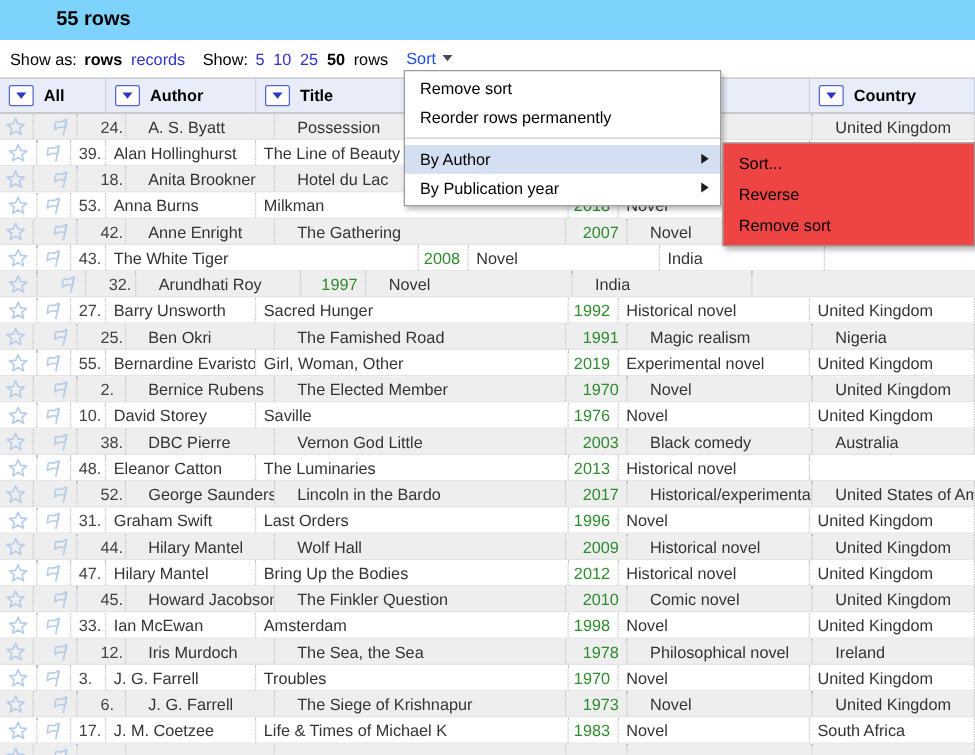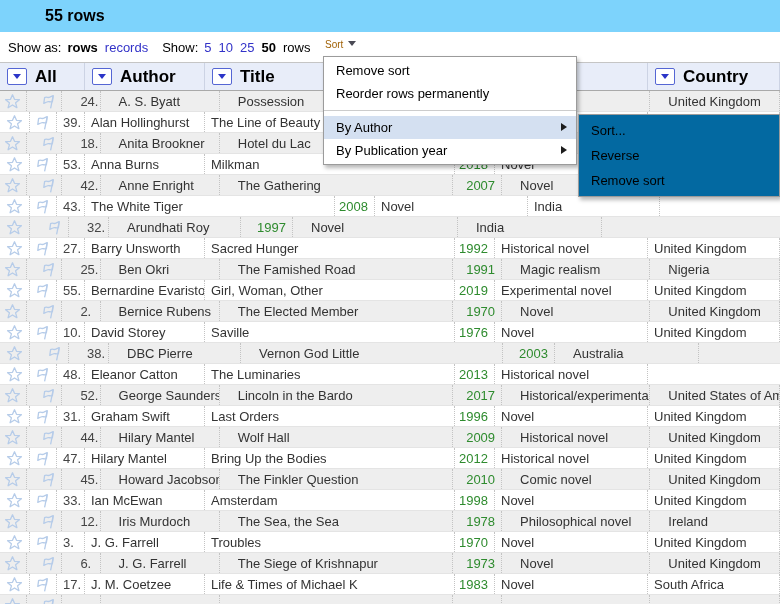--- a/index.html
+++ b/index.html
@@ -12,28 +12,28 @@
   .titlebar{position:absolute;left:0;top:0;width:780px;height:32px;background:#7dd3fc;padding-left:35px;}
   .titlebar .title{font-size:16px;font-weight:bold;color:#000;padding:7px 0 0 10px;}
   
   .toolbar{position:absolute;left:0;top:32px;width:780px;height:30px;background:#fff;
     display:flex;align-items:center;font-size:13px;color:#000;padding-left:8px;box-sizing:border-box;}
   .toolbar .lbl{margin-right:6px;}
   .toolbar .opt-bold{font-weight:bold;margin-right:7px;color:#000;cursor:pointer;}
   .toolbar .lnk{color:#3232c8;margin-right:7px;cursor:pointer;}
   .toolbar .gap{margin-right:14px;}
   .toolbar .plain{margin-right:7px;}
-  .sort-ctl{position:absolute;left:325px;top:7px;color:#a16207;cursor:pointer;font-size:10px;}
+  .sort-ctl{position:absolute;left:325px;top:7px;color:#1d4ed8;cursor:pointer;font-size:13px;}
   .sort-ctl .arrow{display:inline-block;width:0;height:0;margin-left:5px;vertical-align:2px;
     border-left:4px solid transparent;border-right:4px solid transparent;border-top:5px solid #4a4a55;}
   
   .thead{position:absolute;left:0;top:62px;width:780px;height:29px;display:flex;
     background:#e8edf9;border-top:1px solid #c5c5c5;border-bottom:1px solid #a9a9a9;box-sizing:border-box;}
   .th{display:flex;align-items:center;padding-left:7px;box-sizing:border-box;
-    border-right:1px solid #ccd3e4;font-size:17px;font-weight:bold;color:#000;overflow:hidden;white-space:nowrap;}
+    border-right:1px solid #ccd3e4;font-size:13px;font-weight:bold;color:#000;overflow:hidden;white-space:nowrap;}
   .th .hlabel{margin-left:8px;}
   .ddbtn{flex:none;width:18px;height:15px;background:#fff;border:1px solid #5566d4;border-radius:2px;
     display:flex;align-items:center;justify-content:center;cursor:pointer;}
   .ddbtn::after{content:'';width:0;height:0;border-left:4px solid transparent;
     border-right:4px solid transparent;border-top:5px solid #2b35c8;}
   .c0{width:85px}.c1{width:120px}.c2{width:250px}.c3{width:40px}.c4{width:153px}.c5{width:132px}
   
   .tbody{position:absolute;left:0;top:91px;width:780px;}
   .tr{display:flex;height:21px;box-sizing:border-box;border-bottom:1px solid #e4e4e4;background:#fff;}
   .tr.even{background:#eeeeee;gap:12px;}
@@ -42,21 +42,21 @@
   .cs{width:30px;justify-content:center;padding:0;}
   .cf{width:27px;justify-content:center;padding:0;}
   .cn{width:28px;color:#444;}
   .ca{width:120px}.ct{width:250px}
   .cy{width:40px;justify-content:flex-end;color:#2e8b2e;}
   .cg{width:153px}.cc{width:132px}
   .icn{display:block;}
   
   .menu{position:absolute;left:323px;top:56px;width:254px;background:#fff;border:1px solid #9b9b9b;
     box-shadow:2px 3px 4px rgba(0,0,0,.28);padding:2px 0;box-sizing:border-box;z-index:10;}
-  .submenu{position:absolute;left:578px;top:114px;width:202px;background:#0369a1;border:1px solid #9b9b9b;
+  .submenu{position:absolute;left:578px;top:114px;width:202px;background:#ef4444;border:1px solid #9b9b9b;
     box-shadow:2px 3px 4px rgba(0,0,0,.28);padding:3px 0;box-sizing:border-box;z-index:11;}
   .menu-item{position:relative;height:23px;line-height:23px;padding:0 12px;font-size:13px;color:#000;
     cursor:pointer;white-space:nowrap;}
   .submenu .menu-item{height:25px;line-height:25px;}
   .menu-item.hl{background:#d4e0f1;}
   .menu-item .sub-arrow{position:absolute;right:9px;top:7px;width:0;height:0;
     border-top:4px solid transparent;border-bottom:4px solid transparent;border-left:6px solid #1c1c1c;}
   .menu-sep{border-top:1px solid #cccccc;margin:5px 0;}
 </style>
 </head>
@@ -340,20 +340,21 @@
     <div class="td cf">
       <svg class="icn" width="17" height="17" viewBox="0 0 17 17">
         <path d="M3.6 4.6 C5.4 3.4 7 5.2 8.8 4.2 L12.2 2.6 L11.4 8.6 C9.4 9.6 7.8 7.8 5.8 9 L2.8 10.4 Z" fill="none" stroke="#b6cce9" stroke-width="1.3" stroke-linejoin="round"></path>
         <path d="M12.2 2.6 L9.6 15.4" fill="none" stroke="#b6cce9" stroke-width="1.3"></path>
       </svg>
     </div>
     <div class="td cn">38.</div>
     <div class="td ca">DBC Pierre</div>
     <div class="td ct">Vernon God Little</div>
     <div class="td cy">2003</div>
+    <div class="td cg">Black comedy</div>
     <div class="td cc">Australia</div>
   </div>
     <div class="tr">
     <div class="td cs">
       <svg class="icn" width="17" height="17" viewBox="0 0 17 17">
         <path d="M8.5 1.8 L10.5 6.3 L15.4 6.7 L11.6 9.8 L12.9 14.7 L8.5 12 L4.1 14.7 L5.4 9.8 L1.6 6.7 L6.5 6.3 Z" fill="none" stroke="#b6cce9" stroke-width="1.3" stroke-linejoin="round"></path>
       </svg>
     </div>
     <div class="td cf">
       <svg class="icn" width="17" height="17" viewBox="0 0 17 17">

